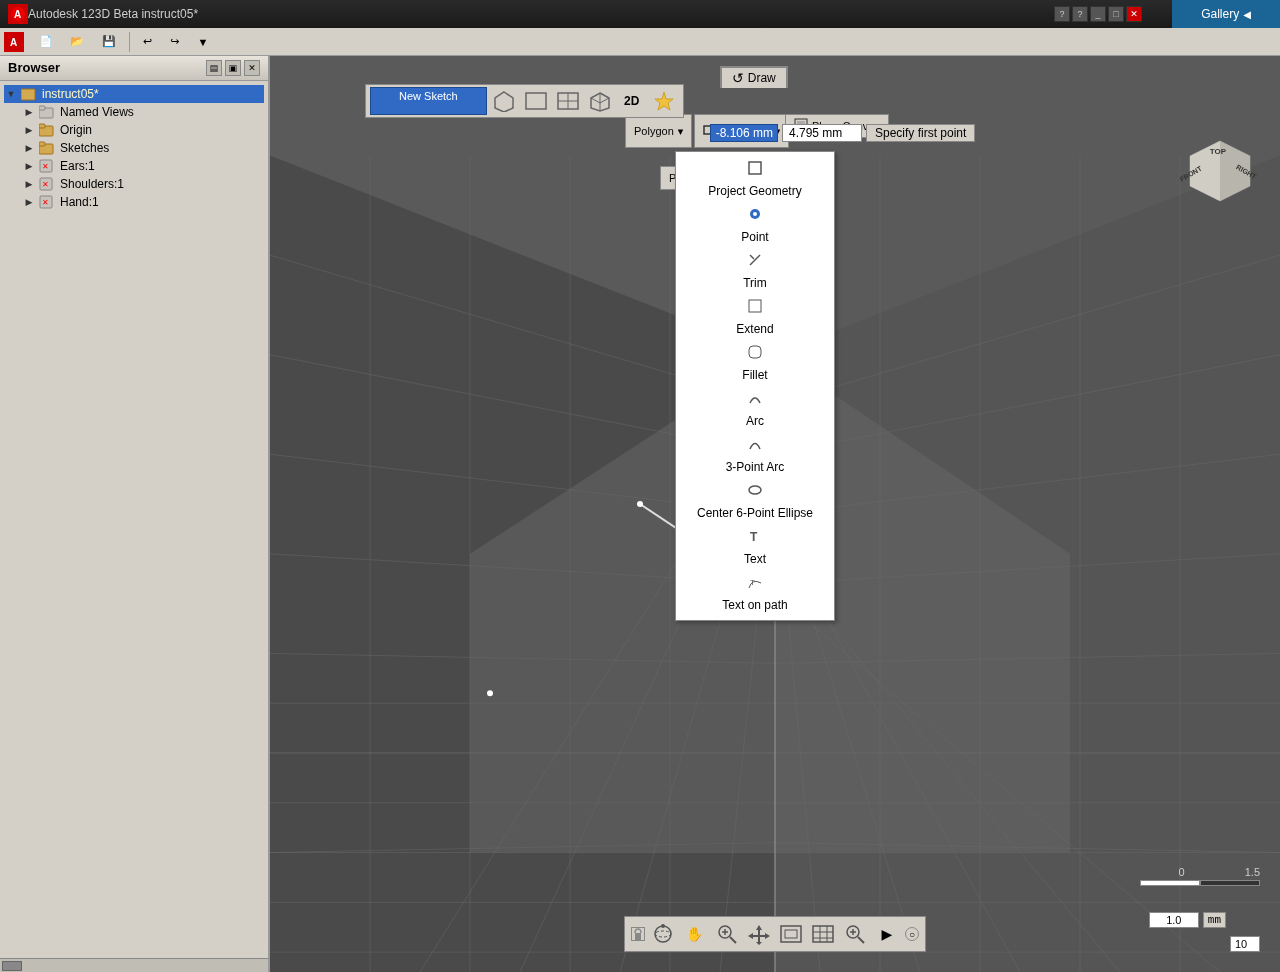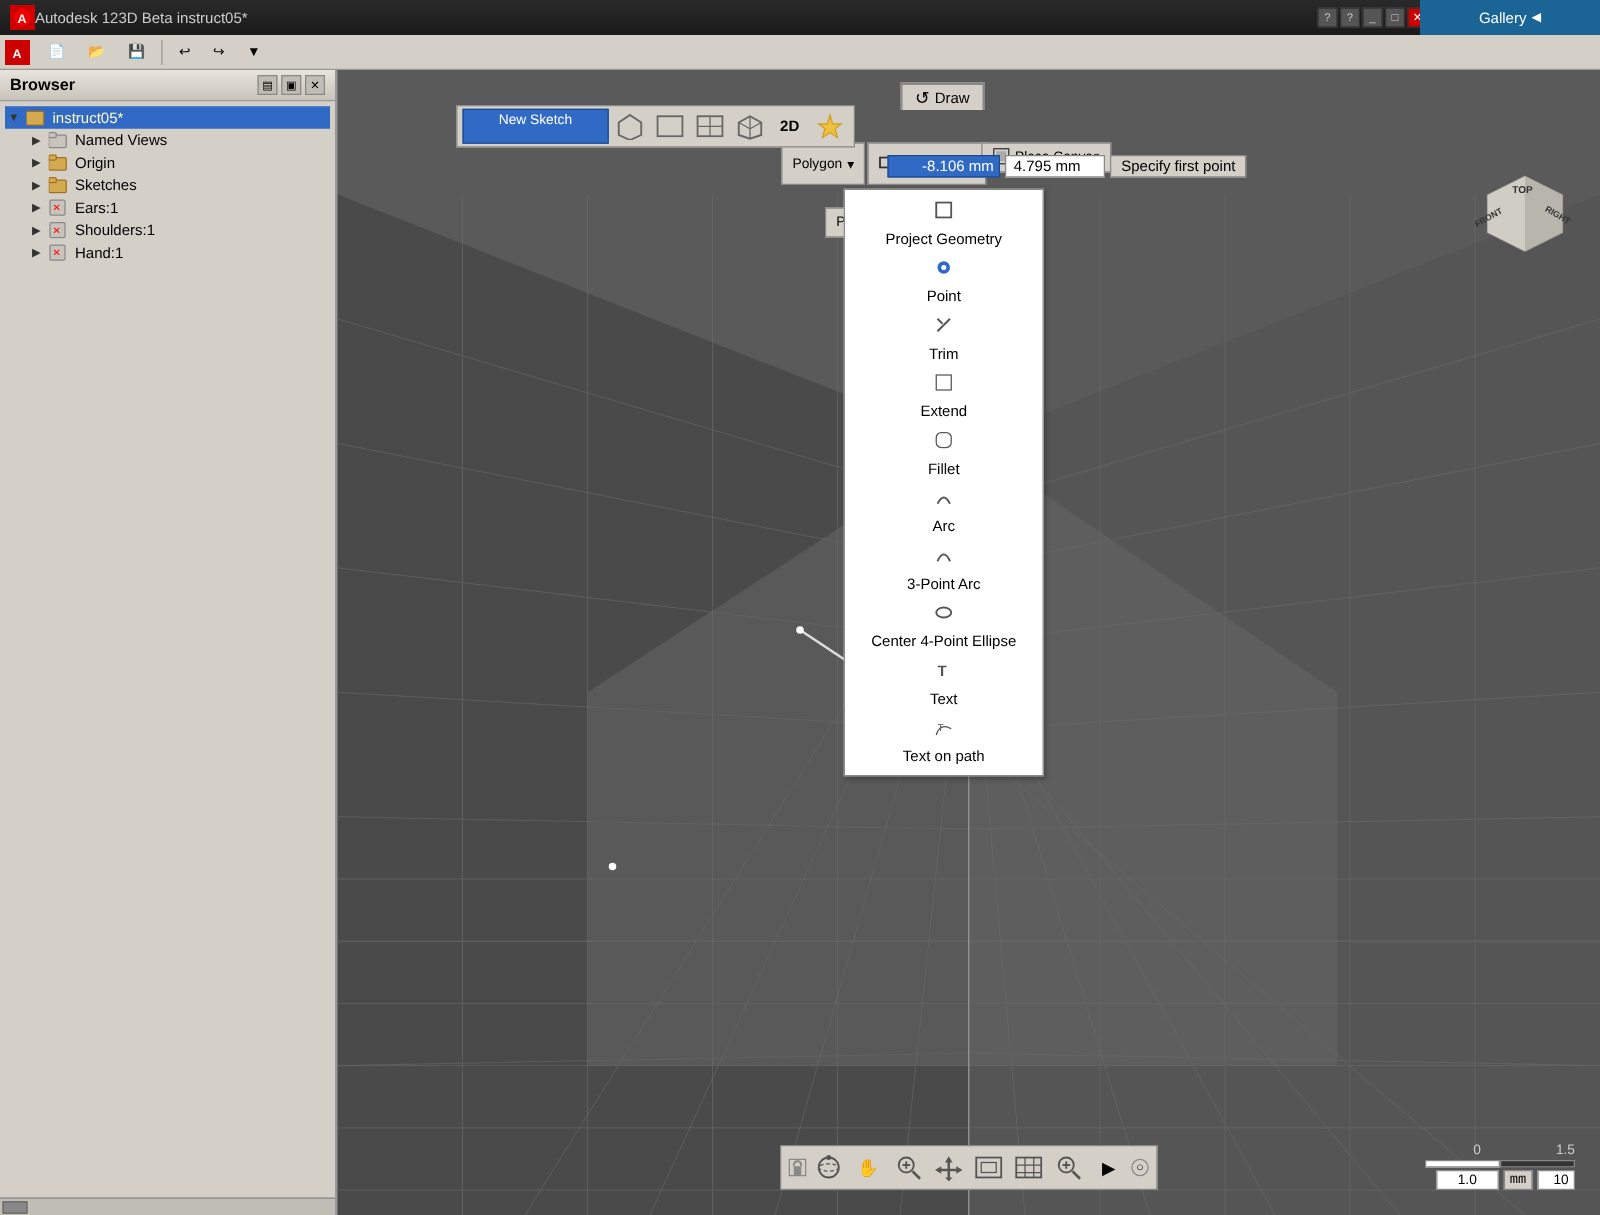--- a/index.html
+++ b/index.html
@@ -17,21 +17,21 @@
     #top-toolbar {
       width: 100%; height: 28px; background: #d4d0c8;
       display: flex; align-items: center; padding: 2px 4px; gap: 4px;
       border-bottom: 1px solid #999;
     }
     .tb-btn { height: 22px; padding: 0 6px; background: #d4d0c8; border: 1px solid transparent; font-size: 11px; cursor: pointer; display: flex; align-items: center; gap: 2px; }
     .tb-sep { width: 1px; height: 20px; background: #999; margin: 0 2px; }
 
     
     #gallery-bar {
-      position: absolute; top: 0; right: 0; width: 144px; height: 28px;
+      position: absolute; top: 0; right: 0; width: 108px; height: 28px;
       background: #1a6496; display: flex; align-items: center; justify-content: center;
       color: white; font-size: 12px; cursor: pointer;
     }
 
     
     #main-area {
       display: flex; width: 100%; height: calc(100% - 56px);
     }
 
     
@@ -85,21 +85,21 @@
       font-size: 10px;
     }
 
     
     #coord-bar {
       position: absolute; top: 68px; left: 440px;
       display: flex; align-items: center; gap: 4px;
     }
     .coord-input {
       background: #316AC5; color: white; border: 1px solid #1a4a90;
-      padding: 1px 4px; font-size: 12px; width: 90px; text-align: right;
+      padding: 1px 4px; font-size: 12px; width: 68px; text-align: right;
     }
     .coord-value {
       background: white; border: 1px solid #888; padding: 1px 6px; font-size: 12px; width: 80px;
     }
     .coord-label { background: #d4d0c8; border: 1px solid #888; padding: 1px 8px; font-size: 12px; }
 
     
     #dropdown-menu {
       position: absolute; top: 95px; left: 405px;
       background: white; border: 1px solid #888;
@@ -132,21 +132,21 @@
 
     
     #scale-bar {
       position: absolute; bottom: 20px; right: 20px;
       display: flex; flex-direction: column; align-items: flex-end; gap: 2px;
     }
     .scale-numbers { display: flex; gap: 60px; font-size: 11px; color: #ccc; }
     .scale-input-row { display: flex; align-items: center; gap: 4px; }
     .scale-input { width: 50px; background: white; border: 1px solid #888; padding: 1px 4px; font-size: 11px; text-align: center; }
     .scale-unit { background: #d4d0c8; border: 1px solid #888; padding: 1px 4px; font-size: 11px; font-family: Liberation Mono, monospace; }
-    .scale-val { background: white; border: 1px solid #888; padding: 1px 4px; font-size: 11px; width: 30px; text-align: right; }
+    .scale-val { background: white; border: 1px solid #888; padding: 1px 4px; font-size: 11px; width: 30px; text-align: left; margin-top: 48px; }
 
     
     #poly-rect-bar {
       position: absolute; top: 58px; left: 355px;
       display: flex; gap: 2px; align-items: center;
     }
     .pr-btn {
       background: #d4d0c8; border: 1px solid #888; padding: 16px 8px;
       font-size: 11px; cursor: pointer; display: flex; align-items: center; gap: 4px; height: 24px;
     }
@@ -546,21 +546,21 @@
             </svg>
         </div>
         <span>3-Point Arc</span>
       </div>
       <div class="menu-item">
         <div class="menu-icon">
           <svg width="14" height="14" viewBox="0 0 14 14">
               <ellipse cx="7" cy="7" rx="6" ry="4" fill="none" stroke="#555" stroke-width="1.5"></ellipse>
             </svg>
         </div>
-        <span>Center 4-Point Ellipse</span>
+        <span>Center 6-Point Ellipse</span>
       </div>
       <div class="menu-item">
         <div class="menu-icon">
           <svg width="14" height="14" viewBox="0 0 14 14">
               <text x="2" y="12" font-size="12" font-weight="bold" fill="#555">T</text>
             </svg>
         </div>
         <span>Text</span>
       </div>
       <div class="menu-item">

